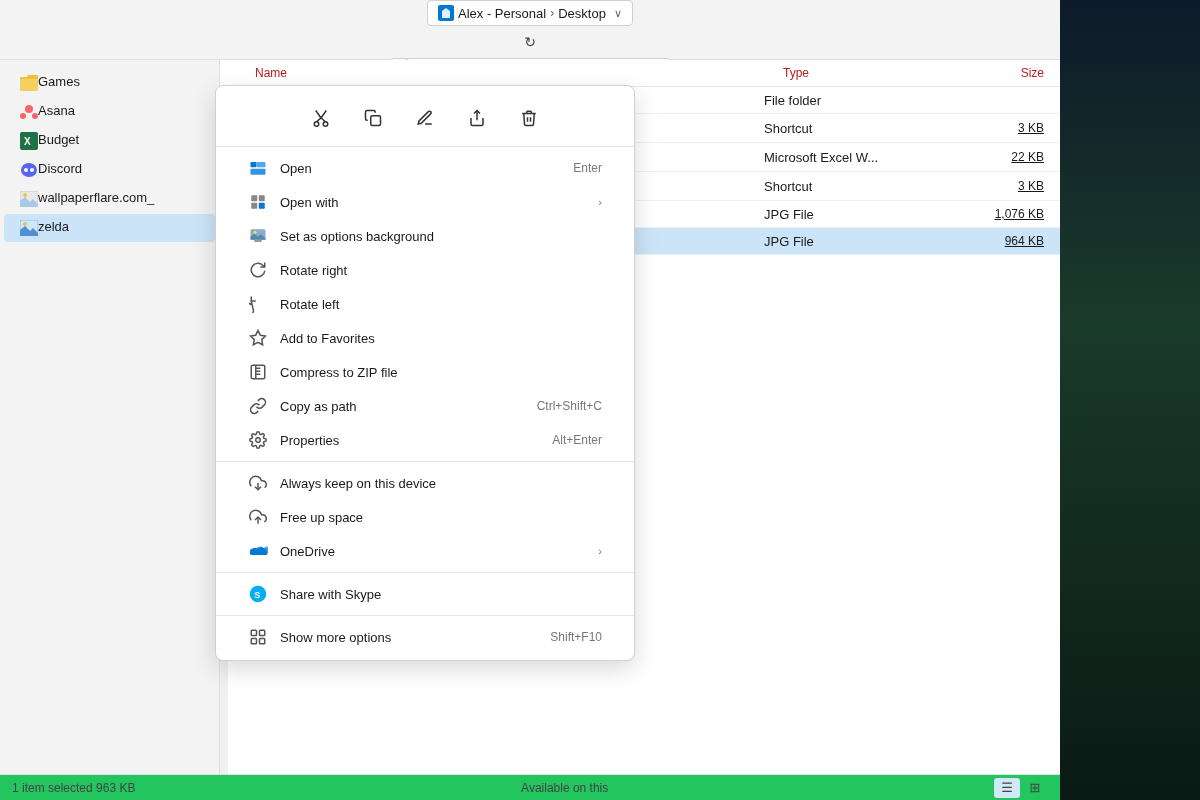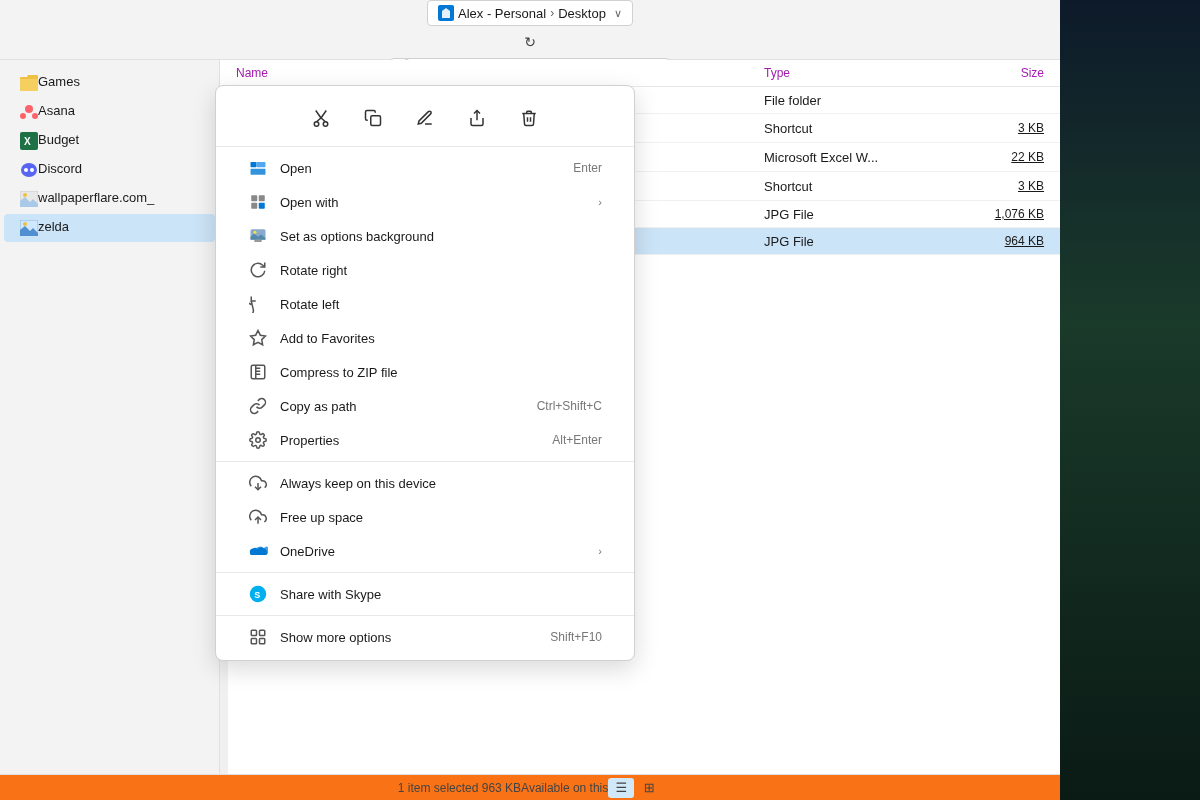--- a/index.html
+++ b/index.html
@@ -168,22 +168,23 @@
       grid-template-columns: 1fr 180px 100px;
       padding: 6px 16px;
       border-bottom: 1px solid #e8e8e8;
       background: white;
       position: sticky;
       top: 0;
     }
 
     .header-col {
       font-size: 12px;
-      color: #a21caf;
+      color: #b91c1c;
       font-weight: 400;
+      margin-left: 19px;
     }
 
     .file-row {
       display: grid;
       grid-template-columns: 1fr 180px 100px;
       padding: 5px 16px;
       align-items: center;
       border-bottom: 1px solid #f0f0f0;
       cursor: pointer;
     }
@@ -206,26 +207,26 @@
     .file-size-text {
       font-size: 12px;
       color: #1a1a1a;
       text-align: right;
       text-decoration: underline;
     }
 
     
     .status-bar {
       height: 26px;
-      background: #f97316;
+      background: #22c55e;
       border-top: 1px solid #e0e0e0;
       display: flex;
       align-items: center;
       padding: 0 12px;
-      justify-content: center;
+      justify-content: space-between;
     }
 
     .status-text {
       font-size: 12px;
       color: #444;
     }
 
     .view-buttons {
       display: flex;
       gap: 2px;

